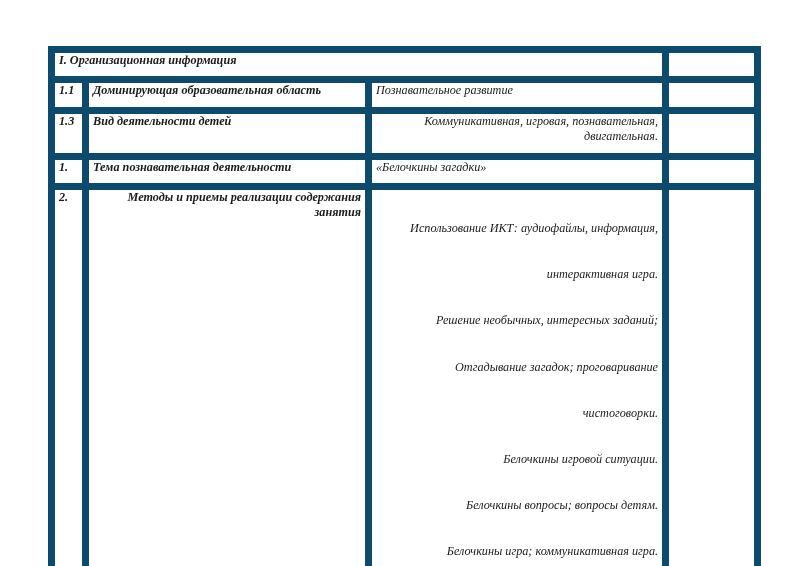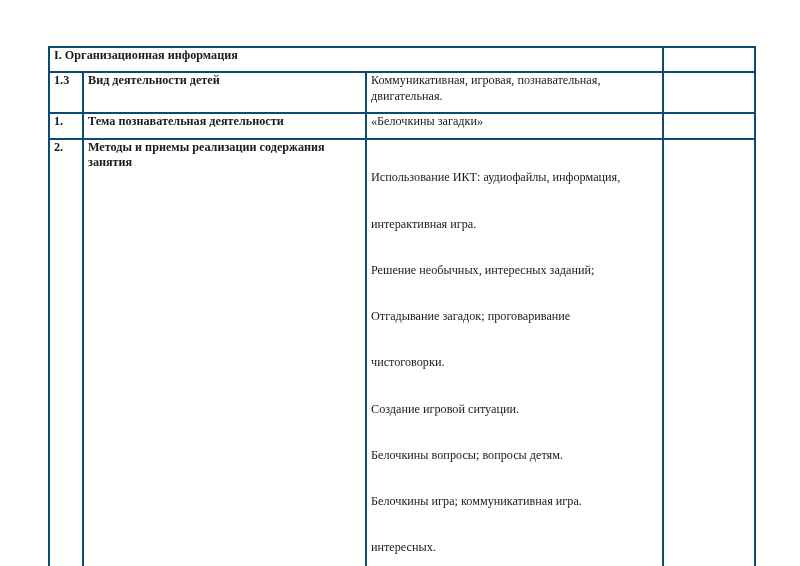--- a/index.html
+++ b/index.html
@@ -9,31 +9,32 @@
       position: absolute; left: 48px; top: 46px;
       width: 706px;
       border-collapse: collapse;
       table-layout: fixed;
       font-family: "Liberation Serif", "DejaVu Serif", serif;
       font-size: 12.2px;
       line-height: 15.4px;
       color: #1a1a1a;
     }
     table.doc td {
-      border: 2px solid #0c4a6e;
+      border: 7px solid #0c4a6e;
       vertical-align: top;
       padding: 0 4px 8px 4px;
       overflow: hidden;
+      font-style: italic;
     }
     .b { font-weight: bold; }
     col.c1 { width: 34px; }
     col.c2 { width: 283px; }
     col.c3 { width: 297px; }
     col.c4 { width: 92px; }
-    .line { display: block; white-space: nowrap; }
+    .line { display: block; white-space: nowrap; text-align: right; }
     tr.r-h1 td { height: 15px; }
     tr.r-11 td { height: 15px; }
     tr.r-12 td { height: 29px; }
     tr.r-h2 td { height: 15px; }
     tr.r-1 td { height: 15px; }
     tr.r-2 td { height: 155px; }
   </style>
 </head>
 <body>
 
@@ -41,20 +42,26 @@
   <table class="doc">
     <colgroup>
       <col class="c1">
         <col class="c2">
         <col class="c3">
         <col class="c4">
     </colgroup>
     <tbody>
       <tr class="r-h1">
         <td colspan="3" class="b">I. Организационная информация</td>
+        <td></td>
+      </tr>
+      <tr class="r-11">
+        <td class="b">1.1</td>
+        <td class="b">Доминирующая образовательная область</td>
+        <td>Познавательное развитие</td>
         <td></td>
       </tr>
       <tr class="r-12">
         <td class="b">1.3</td>
         <td class="b">Вид деятельности детей</td>
         <td>
           <span class="line">Коммуникативная, игровая, познавательная,</span>
           <span class="line">двигательная.</span>
         </td>
         <td></td>
@@ -70,21 +77,21 @@
         <td class="b">
           <span class="line">Методы и приемы реализации содержания</span>
           <span class="line">занятия</span>
         </td>
         <td style="white-space: pre;">
           <span class="line"> Использование ИКТ: аудиофайлы, информация,</span>
           <span class="line">интерактивная игра.</span>
           <span class="line"> Решение необычных, интересных заданий;</span>
           <span class="line">Отгадывание загадок; проговаривание</span>
           <span class="line">чистоговорки.</span>
-          <span class="line"> Создание игровой ситуации.</span>
+          <span class="line"> Белочкины игровой ситуации.</span>
           <span class="line"> Белочкины вопросы; вопросы детям.</span>
           <span class="line"> Белочкины игра; коммуникативная игра.</span>
           <span class="line">интересных.</span>
           
         </td>
         <td></td>
       </tr>
 
     </tbody>
   </table>

